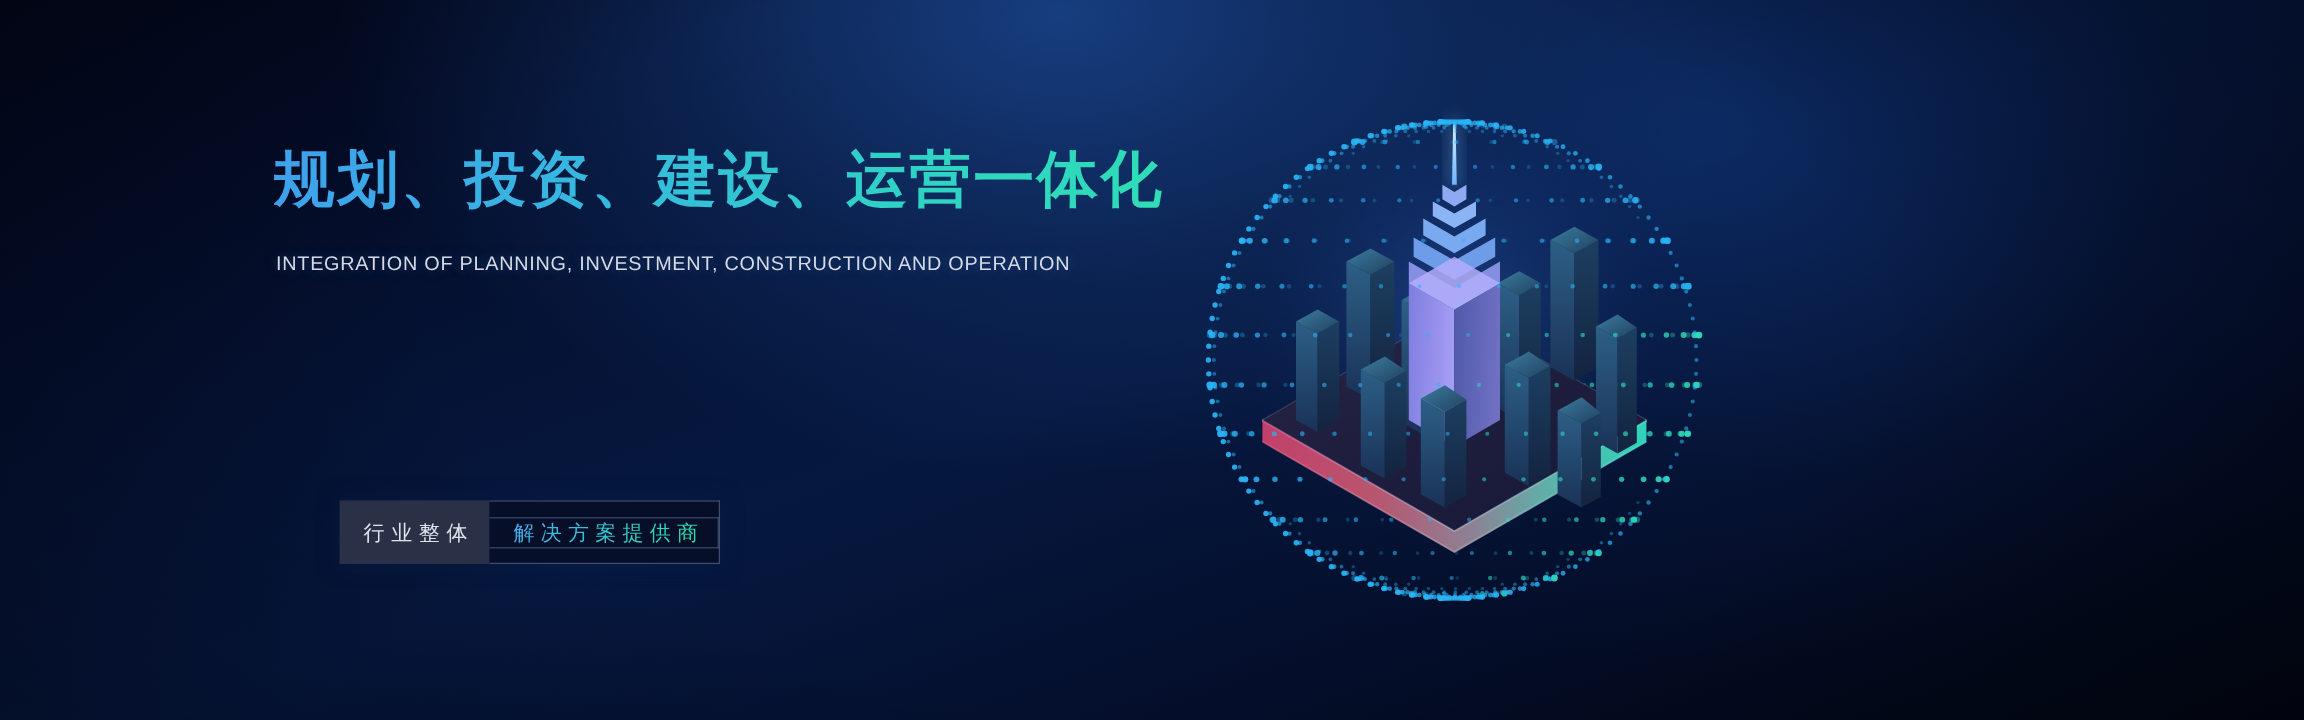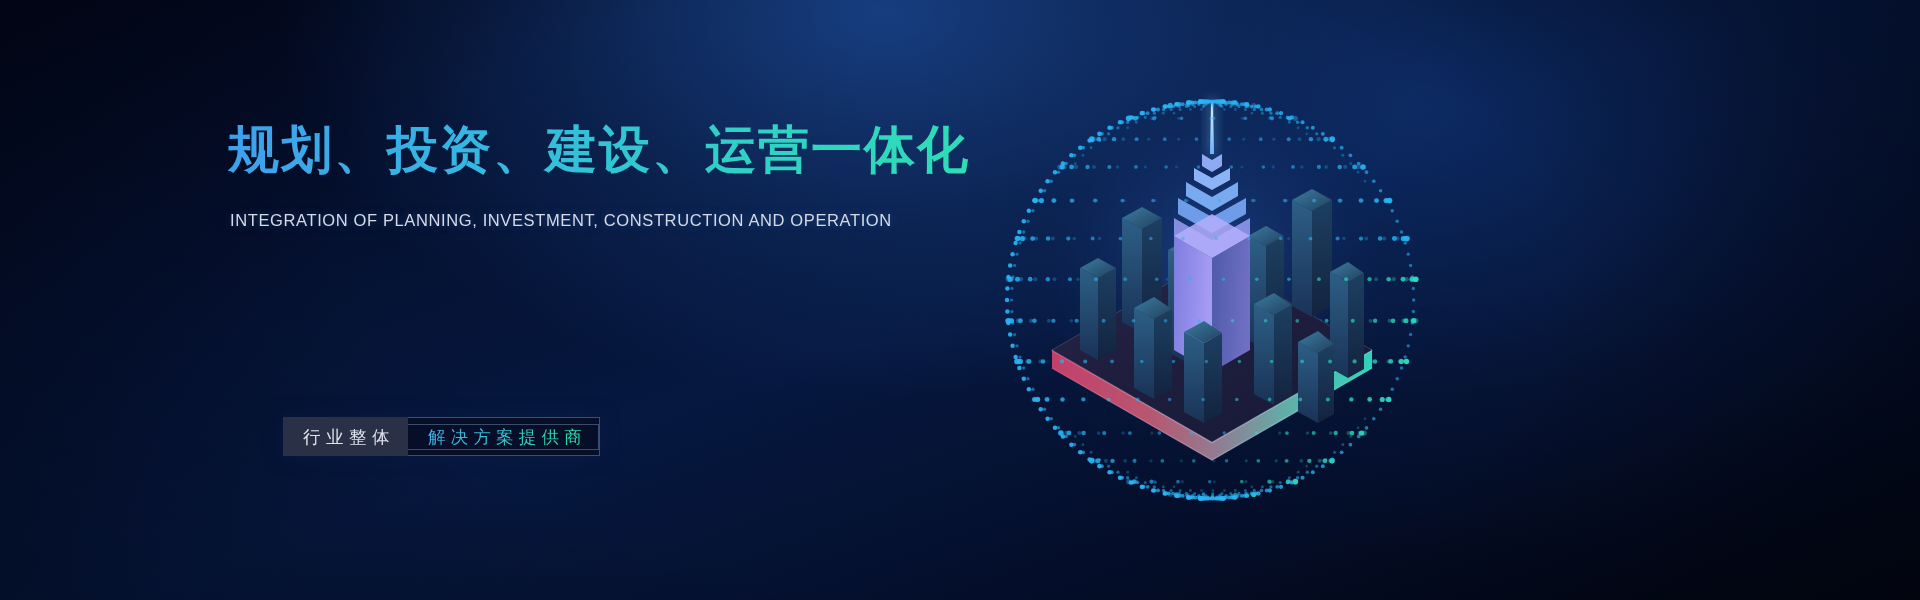--- a/index.html
+++ b/index.html
@@ -34,21 +34,21 @@
   #subline{
     margin:31px 0 0 2px;
     font-size:16.5px;letter-spacing:.62px;font-weight:400;
     color:#d5dae6;white-space:nowrap;
     text-shadow:0 0 10px rgba(90,150,220,.35);
   }
 
   
   #badge{
     position:absolute;left:283px;top:417px;
-    display:flex;align-items:stretch;height:39px;
+    display:flex;align-items:stretch;height:53px;
     box-shadow:0 0 18px rgba(10,30,70,.6);
   }
   #badge .seg{display:flex;align-items:center;justify-content:center;}
   #badge-left{
     background:#2a3046;
     padding:0 13px 0 15px;
     font-size:17.5px;letter-spacing:5.5px;font-weight:400;
     color:#dfe3ec;
     text-indent:5px;
   }

